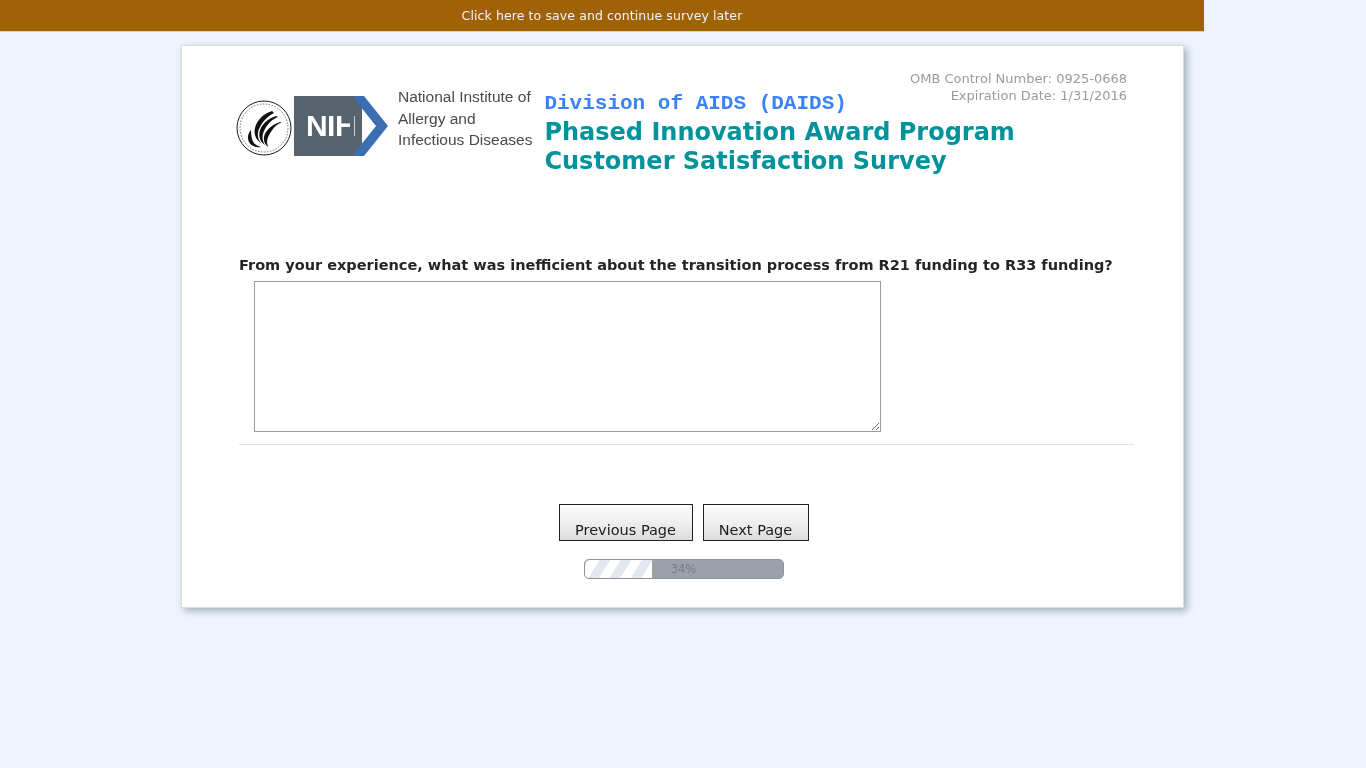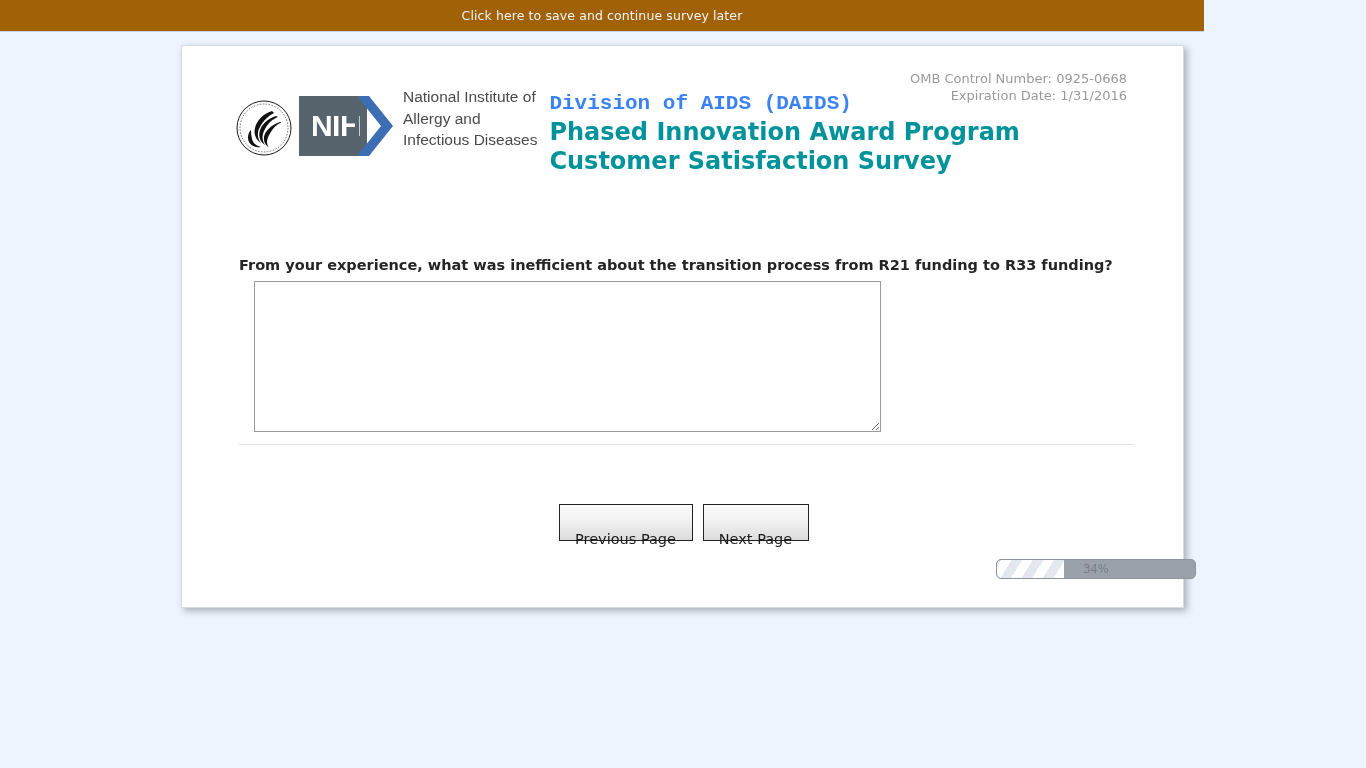--- a/index.html
+++ b/index.html
@@ -76,21 +76,20 @@
   #hhs-seal {
     width: 60px;
     height: 62px;
     margin-top: 11px;
     flex: 0 0 auto;
   }
 
   
   #nih-mark {
     position: relative;
-    margin-left: 5px;
     margin-top: 10px;
     width: 95px;
     height: 45px;
     flex: 0 0 auto;
   }
   #nih-box {
     position: absolute;
     left: 0; top: 0;
     width: 68px;
     height: 60px;
@@ -201,37 +200,37 @@
     justify-content: center;
     align-items: flex-start;
     gap: 10px;
   }
   .nav-button {
     background: linear-gradient(to bottom, #fbfbfb 0%, #f1f1f1 45%, #dcdcdc 100%);
     border: 1px solid #222222;
     color: #1c1c1c;
     font-size: 14.5px;
     font-family: "DejaVu Sans", "Liberation Sans", sans-serif;
-    padding: 17px 14px;
+    padding: 8px 14px;
     height: 37px;
     line-height: 35px;
     cursor: pointer;
     white-space: nowrap;
   }
   #previous-page-button { width: 134px; }
   #next-page-button { width: 106px; }
 
   
   #progress-wrap {
     position: absolute;
-    left: 11px;
+    left: 0;
     top: 513px;
     width: 1003px;
     display: flex;
-    justify-content: flex-end;
+    justify-content: center;
   }
   #progress-bar {
     position: relative;
     width: 200px;
     height: 20px;
     border-radius: 5px;
     background: #9ba1a8;
     border: 1px solid #8e949b;
     overflow: hidden;
   }

